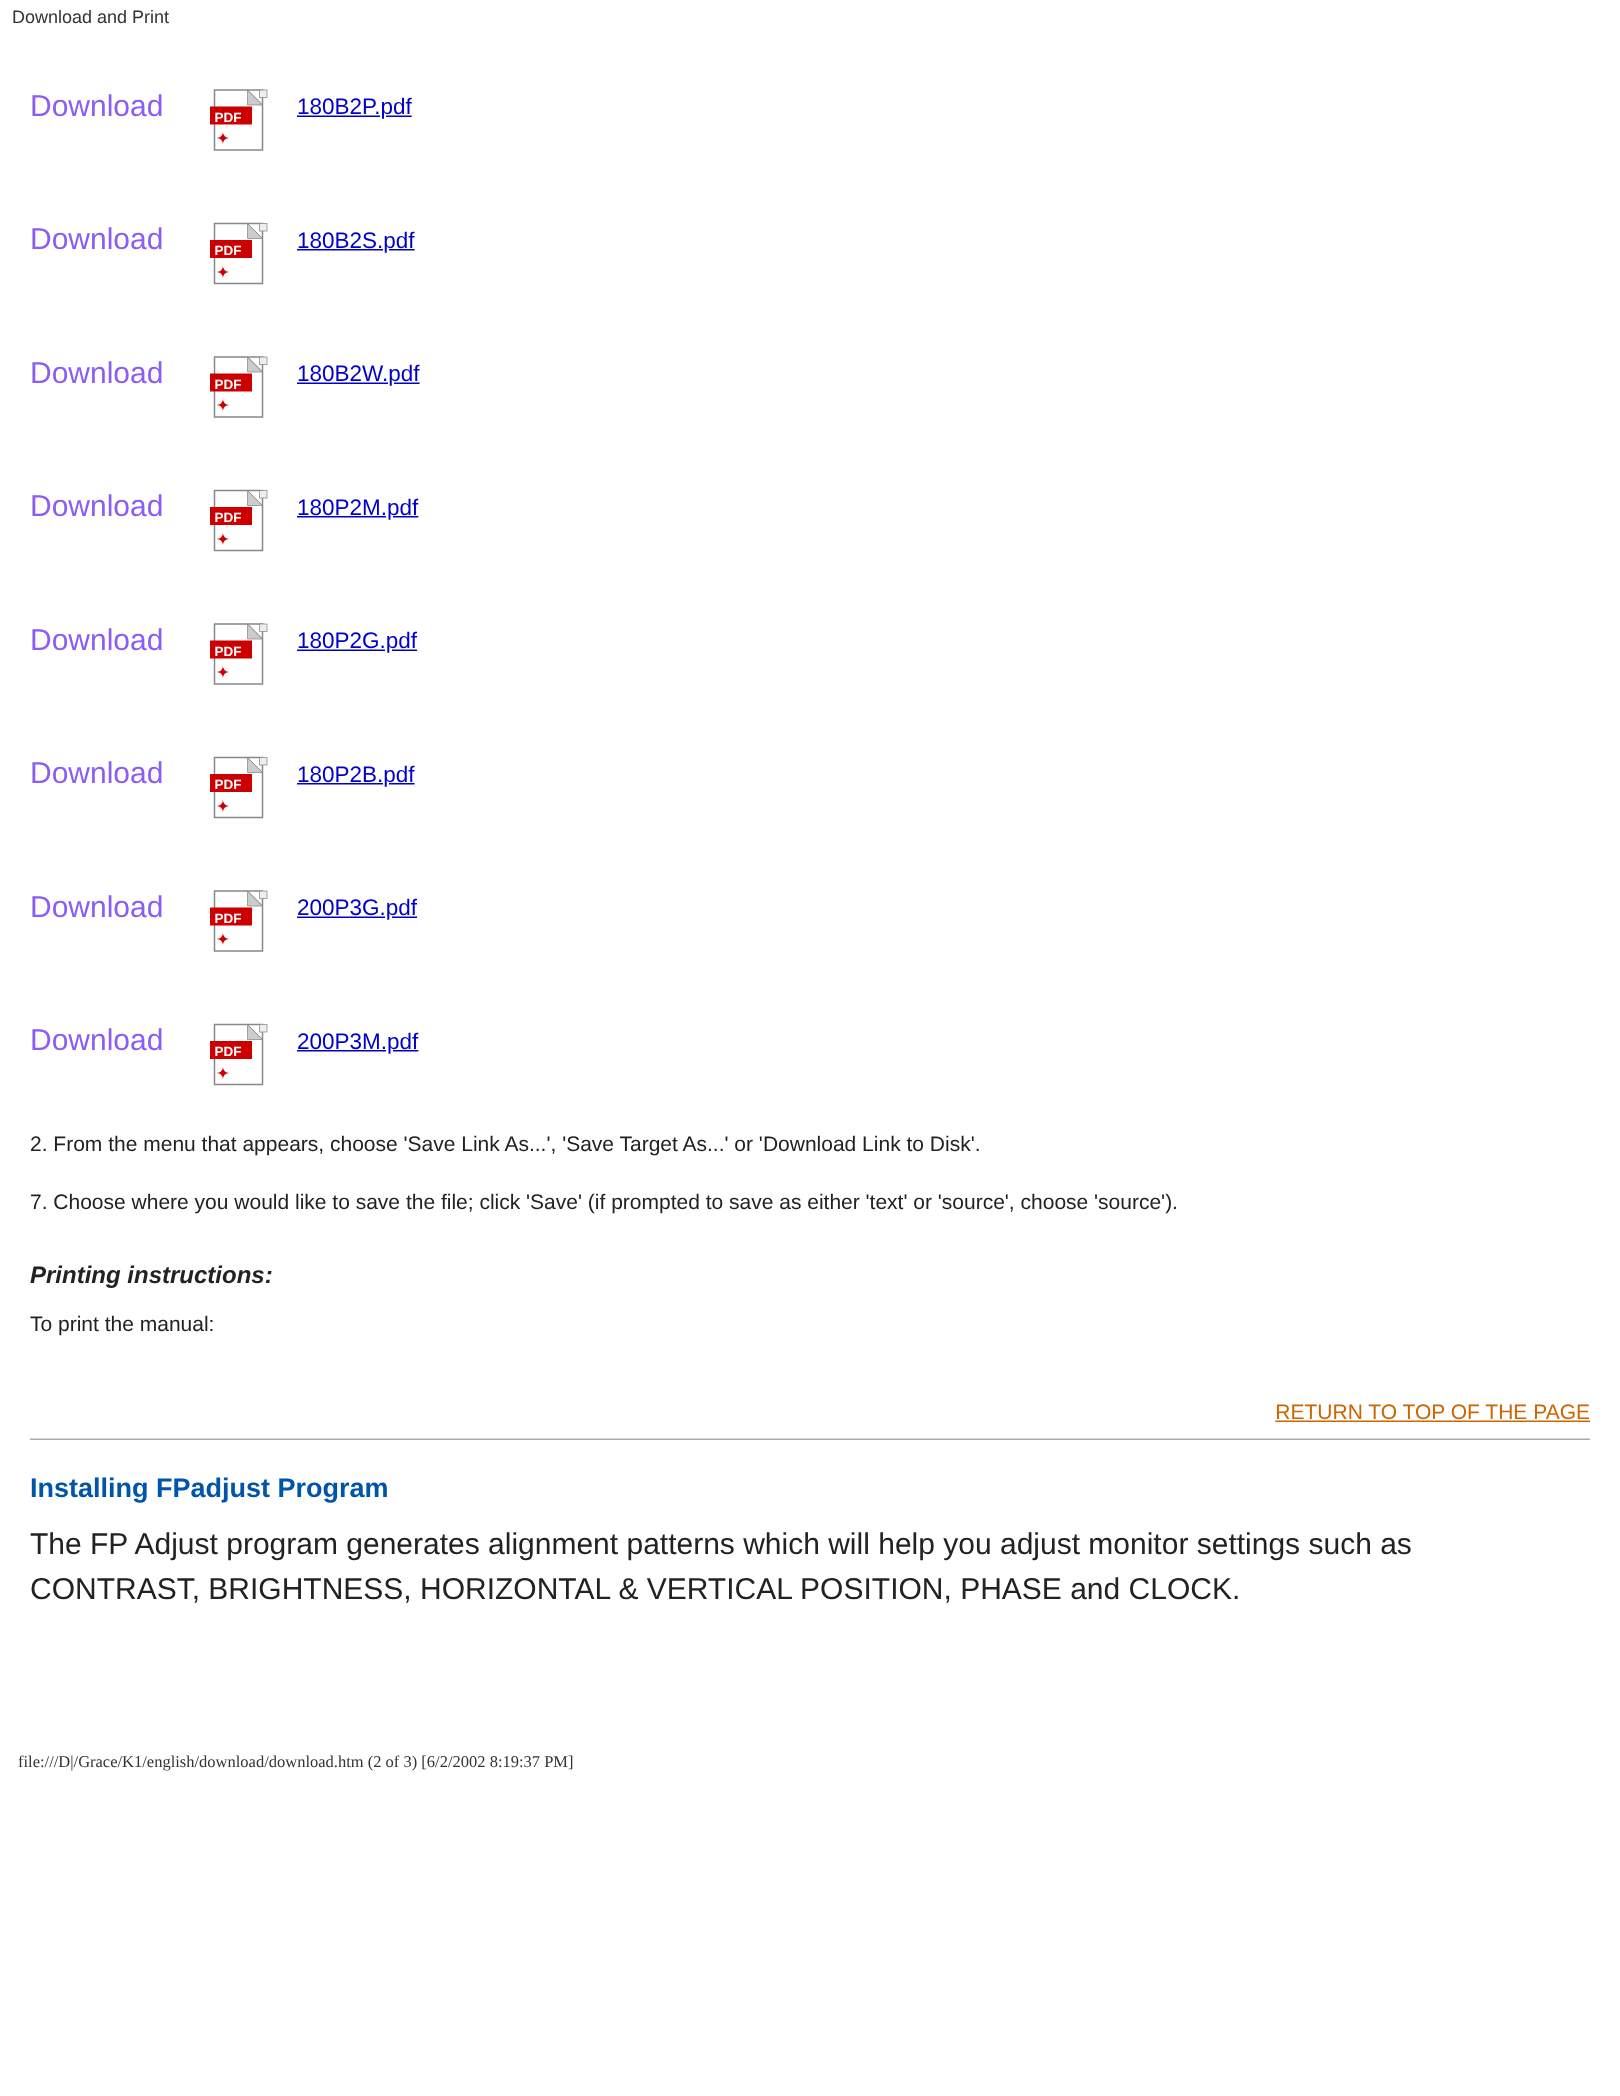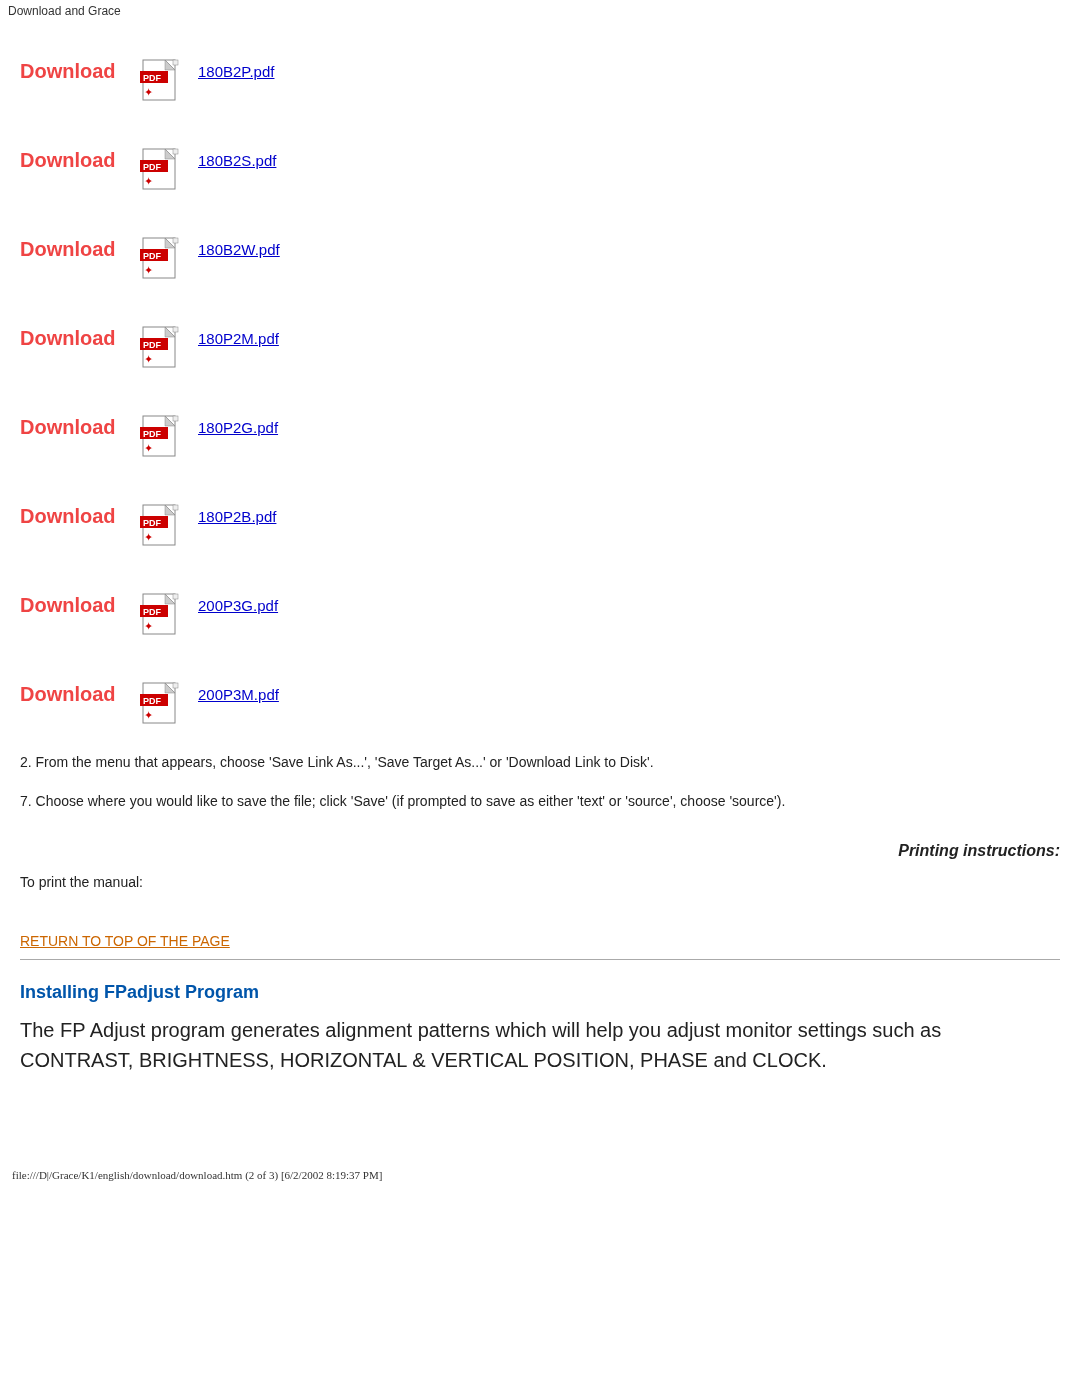--- a/index.html
+++ b/index.html
@@ -19,52 +19,51 @@
     .main-content {
       padding: 10px 20px 10px 20px;
     }
     .download-row {
       display: flex;
       align-items: center;
       margin-bottom: 10px;
       padding: 6px 0;
     }
     .download-label {
-      color: #ef4444;
+      color: #8b5cf6;
       font-size: 20px;
-      font-weight: bold;
+      font-weight: normal;
       width: 120px;
       min-width: 120px;
     }
     .pdf-link {
       color: #0000cc;
       font-size: 15px;
     }
     .instruction-text {
       margin: 18px 0 8px 0;
       font-size: 14px;
       line-height: 1.5;
     }
     .printing-section {
       margin-top: 30px;
     }
     .printing-title {
       font-size: 16px;
       font-weight: bold;
       font-style: italic;
       margin-bottom: 12px;
-      text-align: right;
     }
     .printing-text {
       font-size: 14px;
       margin-bottom: 8px;
       line-height: 1.5;
     }
     .return-section {
-      text-align: left;
+      text-align: right;
       margin: 40px 0 10px 0;
     }
     .return-link {
       color: #cc6600;
       text-decoration: underline;
       font-size: 14px;
     }
     .divider {
       border: none;
       border-top: 1px solid #aaa;
@@ -98,21 +97,21 @@
       height: 46px;
       margin-right: 12px;
       flex-shrink: 0;
       margin-top: 21px;
     }
   </style>
 </head>
 <body>
 
 <div class="top-bar">
-  <span>Download and Grace</span>
+  <span>Download and Print</span>
 </div>
 
 <div class="main-content">
 
   <div id="download-list">
       <div class="download-row">
         <span class="download-label">Download</span>
         <div class="pdf-icon-wrapper">
       <svg width="46" height="46" viewBox="0 0 46 46" xmlns="http://www.w3.org/2000/svg">
 

